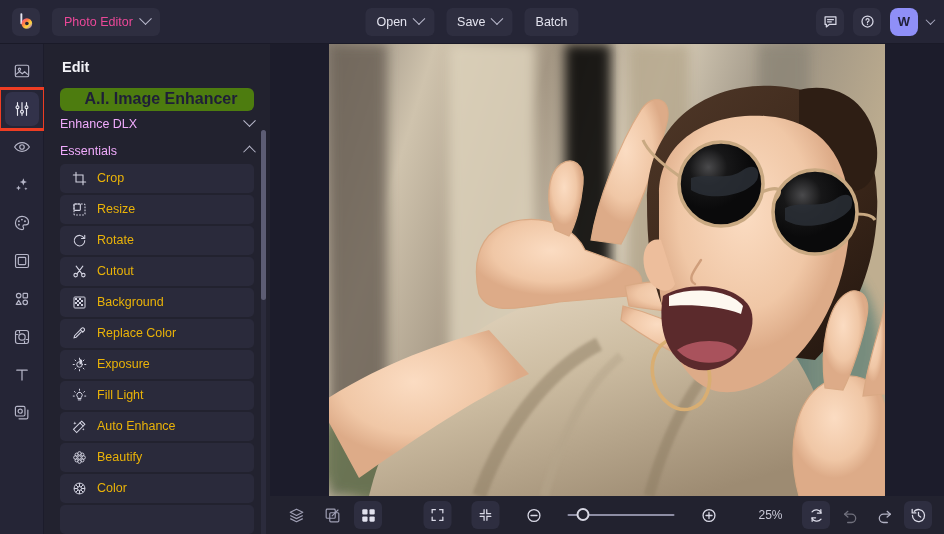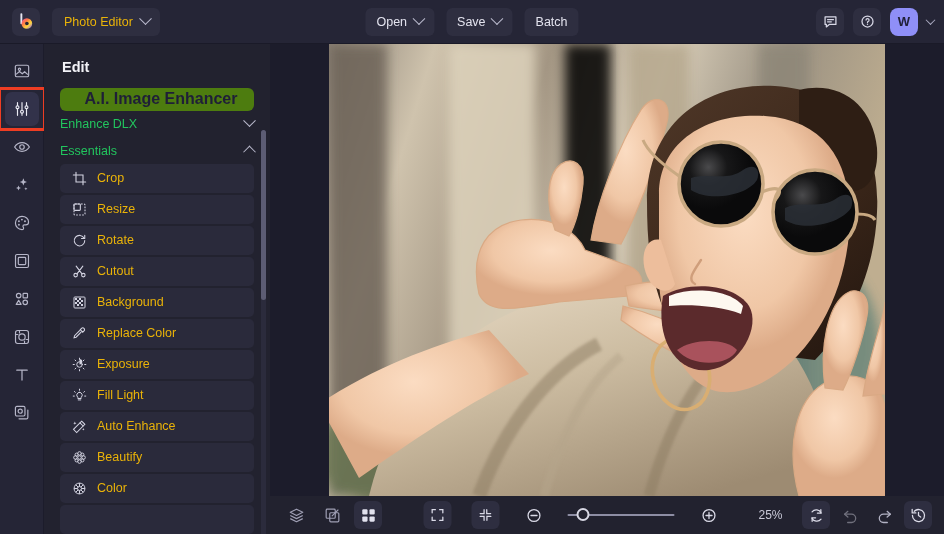--- a/index.html
+++ b/index.html
@@ -31,21 +31,21 @@
     display: flex; align-items: center; justify-content: center;
     flex: 0 0 auto;
   }
   .logo-svg { display: block; }
   .app-menu {
     margin-left: 12px; height: 28px;
     padding: 0 10px 0 12px;
     border-radius: 6px;
     background: #2e2e40;
     display: flex; align-items: center; gap: 8px;
-    color: #eab308; font-size: 12.5px;
+    color: #ec4899; font-size: 12.5px;
     cursor: pointer;
   }
   .chev {
     width: 9px; height: 9px;
     border-right: 1.6px solid #b9b9cc;
     border-bottom: 1.6px solid #b9b9cc;
     transform: rotate(45deg) translate(-2px,-2px);
     flex: 0 0 auto;
   }
   .chev.up { transform: rotate(-135deg) translate(-1px,-1px); }
@@ -125,21 +125,21 @@
     background: #4d7c0f; color: #1f1f38;
     font-size: 16px; font-weight: bold;
     display: flex; align-items: center; justify-content: center;
     cursor: pointer; border: none;
     font-family: "Liberation Sans", sans-serif;
     padding-left: 8px;
   }
   .section-head {
     margin: 0 16px; height: 32px;
     display: flex; align-items: center;
-    color: #22c55e; font-size: 12.5px; cursor: pointer;
+    color: #f0abfc; font-size: 12.5px; cursor: pointer;
     justify-content: space-between;
   }
   .section-head:first-of-type { margin-top: 14px; }
   .items { padding: 0 16px; display: flex; flex-direction: column; gap: 2px; }
   .item {
     height: 29px; border-radius: 5px;
     background: #2a2a3b;
     display: flex; align-items: center; gap: 10px;
     padding-left: 12px;
     color: #eab308; font-size: 12.5px; cursor: pointer;

